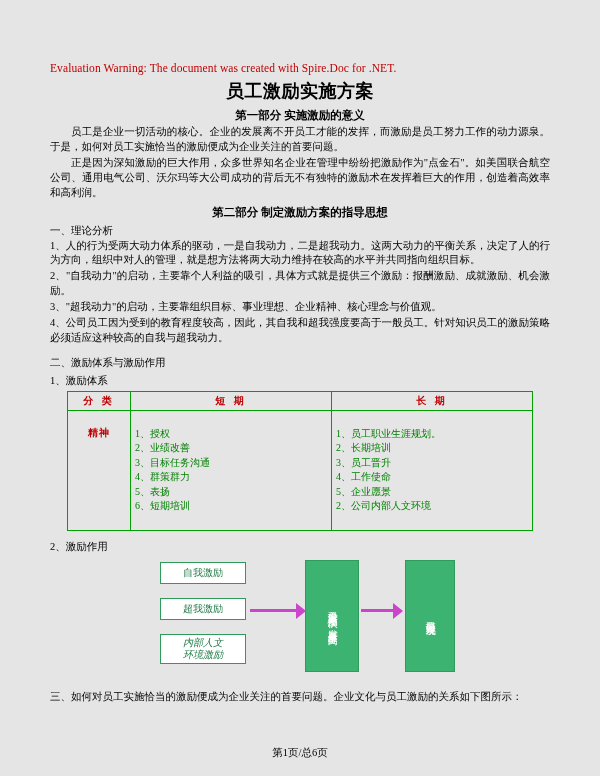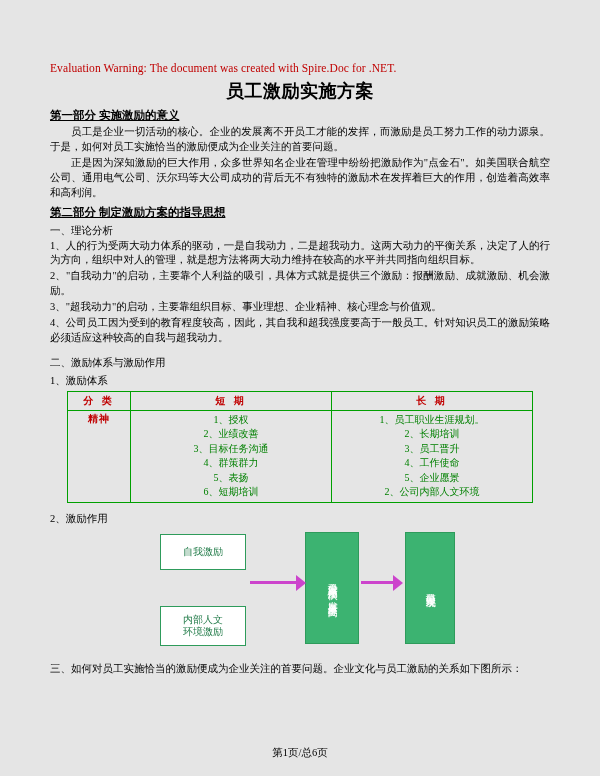--- a/index.html
+++ b/index.html
@@ -30,25 +30,24 @@
     letter-spacing: 0.1px;
   }
   .doc-title {
     text-align: center;
     font-size: 18px;
     font-weight: bold;
     margin: 2px 0 5px 0;
     letter-spacing: 0.5px;
   }
   .sec-title {
-    text-align: left;
+    text-align: center;
     font-size: 11.5px;
     font-weight: bold;
     margin: 4px 0 2px 0;
-    text-decoration: underline;
   }
   p.body {
     font-size: 10.5px;
     line-height: 1.42;
     margin: 0 0 1px 0;
     text-align: justify;
   }
   p.indent {
     text-indent: 21px;
   }
@@ -62,21 +61,21 @@
   
   table.motiv {
     border-collapse: collapse;
     width: 466px;
     margin: 3px 0 0 17px;
     table-layout: fixed;
     border-radius: 23px;
   }
   table.motiv td, table.motiv th {
     border: 1.2px solid #00a000;
-    padding: 2px 4px;
+    padding: 16px 4px;
     vertical-align: top;
     font-size: 10px;
   }
   table.motiv th {
     text-align: center;
     color: #c00000;
     font-weight: bold;
     letter-spacing: 3px;
     padding: 2px 0;
   }
@@ -87,21 +86,20 @@
     color: #c00000;
     font-weight: bold;
     font-size: 12px;
     line-height: 1.25;
     letter-spacing: 1px;
   }
   .list-cell {
     color: #008000;
     line-height: 1.45;
     padding-left: 8px;
-    text-align: center;
   }
   .list-cell div { white-space: nowrap; }
 
   
   .diagram2 {
     position: relative;
     height: 128px;
     margin-top: 4px;
   }
   .gbox {
@@ -244,24 +242,27 @@
           <div>2、公司内部人文环境</div>
         </td>
       </tr>
     </tbody>
       </table>
 
     <div class="sp"></div>
     <div class="h2">2、激励作用</div>
 
     <div class="diagram2">
-      <div class="gbox" style="left:110px; top:4px; width:86px; height:36px;text-align:right;">
+      <div class="gbox" style="left:110px; top:4px; width:86px; height:22px;text-align:right;">
         <span>自我激励</span>
       </div>
-      <div class="gbox" style="left:110px; top:76px; width:86px; height:40px; white-space:pre-line;">
+      <div class="gbox" style="left:110px; top:40px; width:86px; height:22px;">
+        <span>超我激励</span>
+      </div>
+      <div class="gbox" style="left:110px; top:76px; width:86px; height:30px; white-space:pre-line;font-style:italic;">
         <span>内部人文
 环境激励</span>
       </div>
 
       <div class="gfill" style="left:255px; top:2px; width:54px; height:112px; writing-mode:vertical-rl; text-orientation:upright; letter-spacing:1px;">
         <span>公司发展速度加快，发展质量提高</span>
       </div>
 
       <div class="gfill" style="left:355px; top:2px; width:50px; height:112px; writing-mode:vertical-rl; text-orientation:upright; letter-spacing:1px;">
         <span>公司愿景实现</span>

